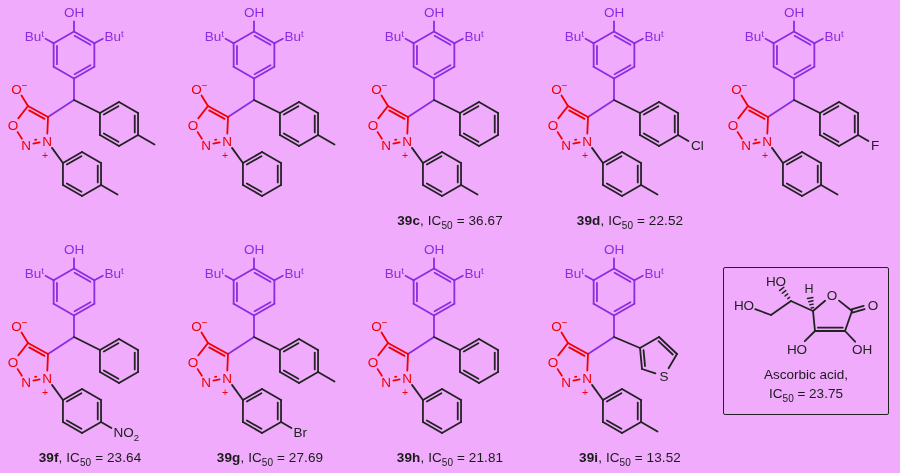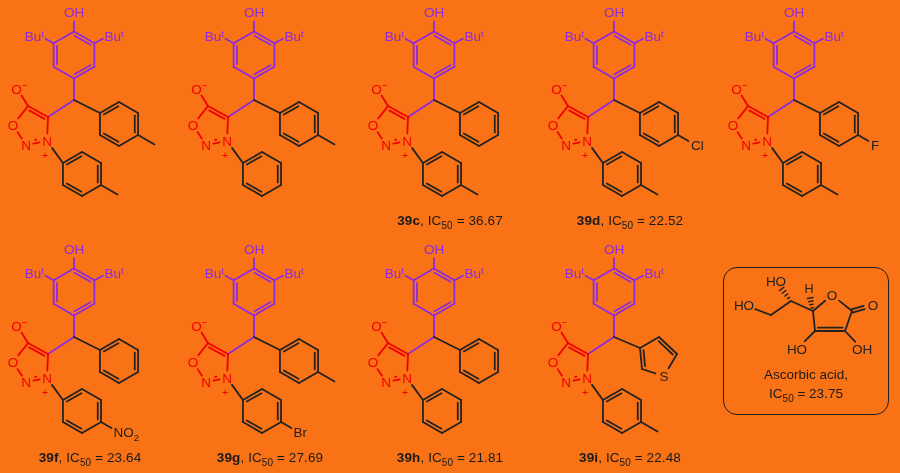--- a/index.html
+++ b/index.html
@@ -1,27 +1,27 @@
 <!DOCTYPE html>
 <html><head>
 <meta charset="utf-8">
 <style>
   html,body{margin:0;padding:0;background:#ffffff;}
-  .canvas{position:relative;width:900px;height:473px;background:#f97316;overflow:hidden;
+  .canvas{position:relative;width:900px;height:473px;background:#f0abfc;overflow:hidden;
           font-family:"Liberation Sans",sans-serif;color:#1a1a1a;}
   .cell{position:absolute;width:180px;height:236px;display:flex;flex-direction:column;align-items:center;}
   .mol{flex:none;display:block;}
   svg text{font-family:"Liberation Sans",sans-serif;}
   .lbl{margin-top:auto;margin-bottom:5px;font-size:13.5px;letter-spacing:0.1px;}
   .lbl b{font-weight:bold;}
   .lbl sub{font-size:10px;}
   .ref-cell{position:absolute;width:180px;height:236px;}
   .ref-cell .mol{position:absolute;left:0;top:0;}
   .ref-box{position:absolute;left:3px;top:30px;width:166px;height:148px;
-           border:1.6px solid #222222;border-radius:14px;box-sizing:border-box;}
+           border:1.6px solid #222222;border-radius:2px;box-sizing:border-box;}
   .ref-caption{position:absolute;left:0;right:0;bottom:8px;text-align:center;font-size:13.5px;line-height:1.4;}
   .ref-caption sub{font-size:10px;}
 </style>
 </head>
 <body>
 
 <div class="canvas">
 
   <div class="cell" style="left:0px;top:0px">
     <svg class="mol" width="180" height="210" viewBox="0 0 180 210">
@@ -529,21 +529,21 @@
         <line x1="82" y1="152" x2="101.05255888325766" y2="163" stroke="#222222" stroke-width="1.8" stroke-linecap="round"></line>
         <line x1="101.05255888325766" y1="163" x2="101.05255888325766" y2="185" stroke="#222222" stroke-width="1.8" stroke-linecap="round"></line>
         <line x1="97.75255888325766" y1="165.6" x2="97.75255888325766" y2="182.4" stroke="#222222" stroke-width="1.8" stroke-linecap="round"></line>
         <line x1="101.05255888325766" y1="185" x2="82" y2="196" stroke="#222222" stroke-width="1.8" stroke-linecap="round"></line>
         <line x1="82" y1="196" x2="62.94744111674235" y2="185" stroke="#222222" stroke-width="1.8" stroke-linecap="round"></line>
         <line x1="81.39833395016046" y1="191.84211616751134" x2="66.84910716658189" y2="183.44211616751136" stroke="#222222" stroke-width="1.8" stroke-linecap="round"></line>
         <line x1="62.94744111674235" y1="185" x2="62.94744111674235" y2="163" stroke="#222222" stroke-width="1.8" stroke-linecap="round"></line>
         <line x1="51.98869965745924" y1="147.8820691458068" x2="62.94744111674235" y2="163" stroke="#222222" stroke-width="1.8" stroke-linecap="round"></line>
         <line x1="101.05255888325766" y1="185" x2="117.5" y2="194.5" stroke="#222222" stroke-width="1.8" stroke-linecap="round"></line>
       </svg>
-    <div class="lbl"><b>39i</b><span>, </span><span>IC</span><sub>50</sub><span> = </span><span>22.48</span></div>
+    <div class="lbl"><b>39i</b><span>, </span><span>IC</span><sub>50</sub><span> = </span><span>13.52</span></div>
   </div>
 
   <div class="ref-cell" style="left:720px;top:237px">
     <div class="ref-box">
       <div class="ref-caption">
         <div>Ascorbic acid,</div>
         <div><span>IC</span><sub>50</sub><span> = </span><span>23.75</span></div>
       </div>
     </div>
     <svg class="mol" width="180" height="236" viewBox="0 0 180 236">

